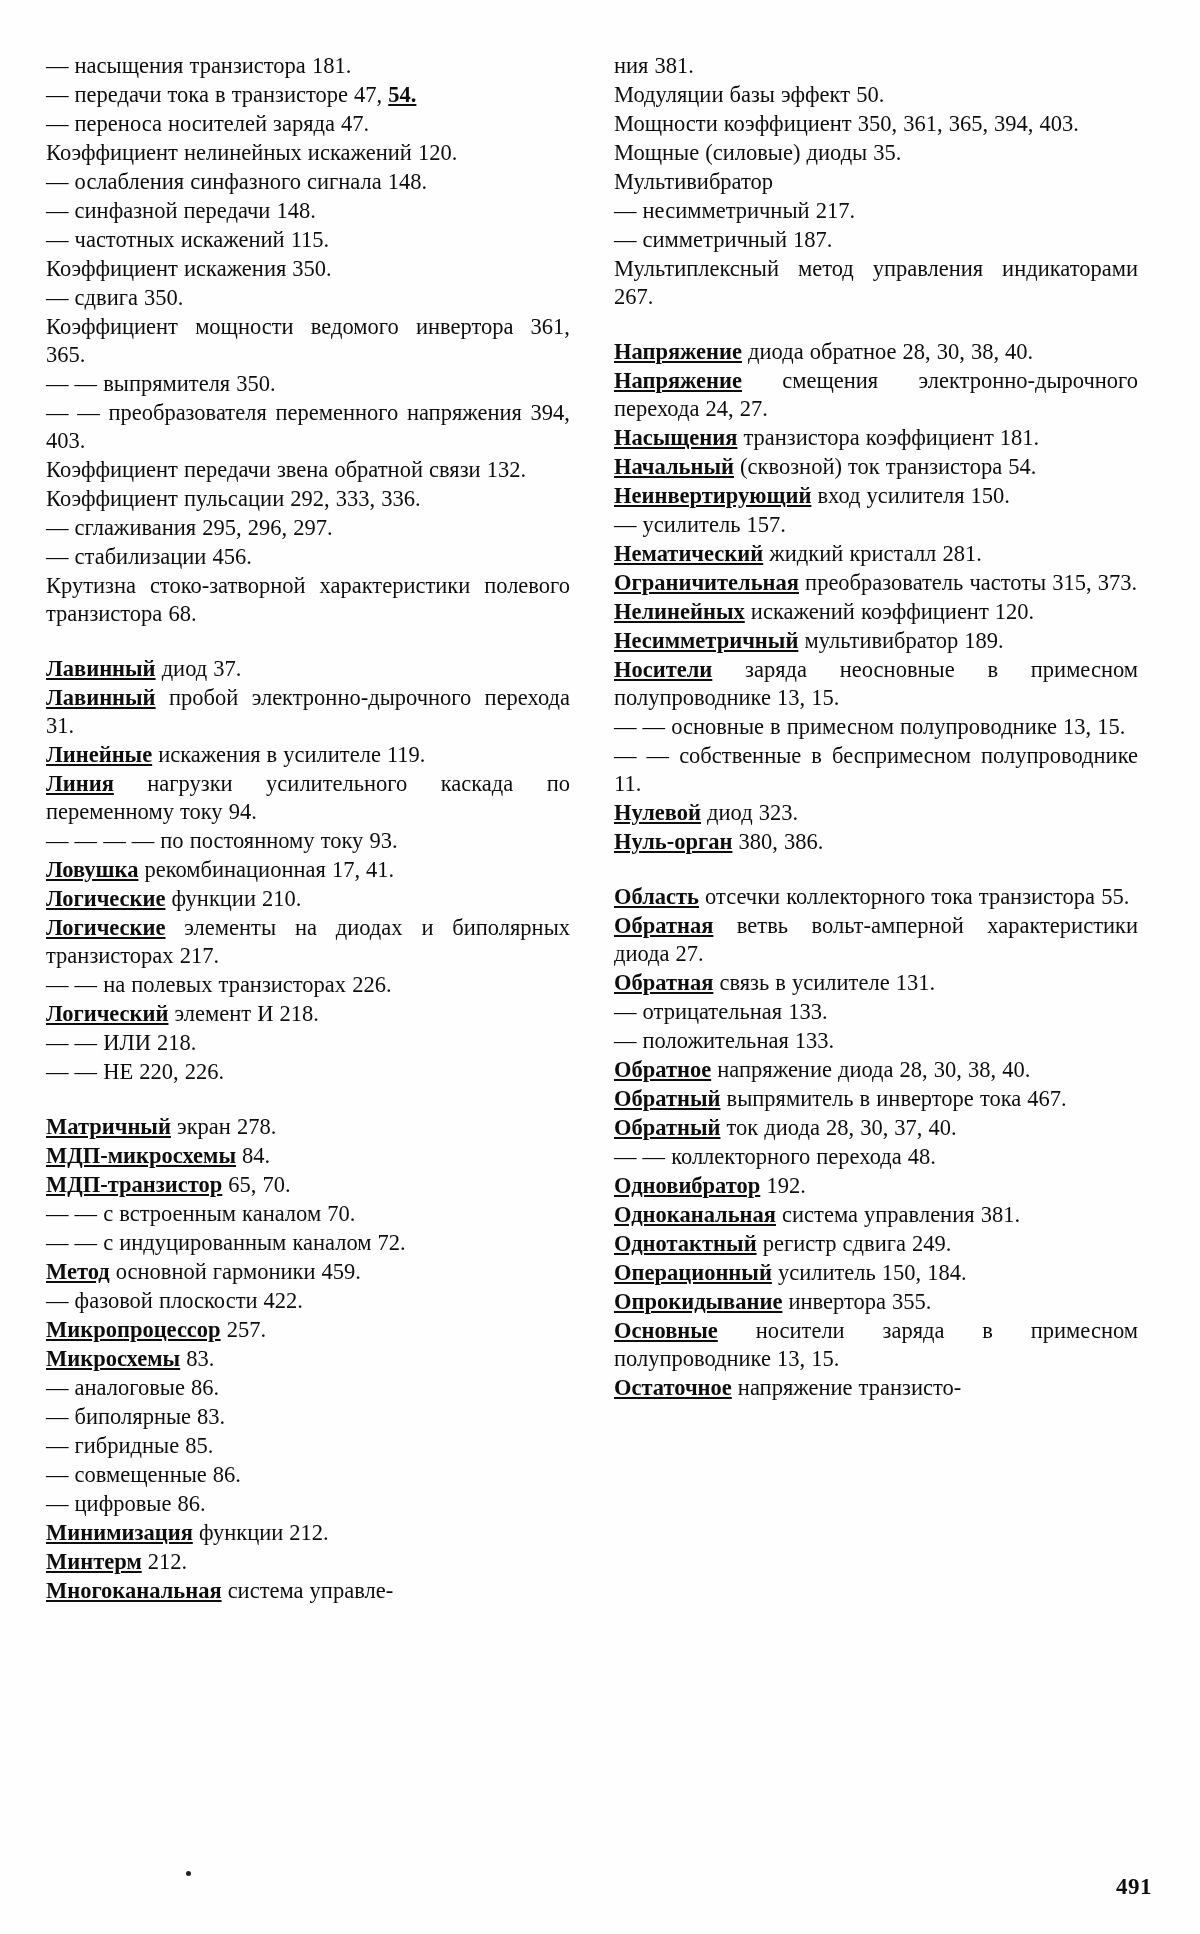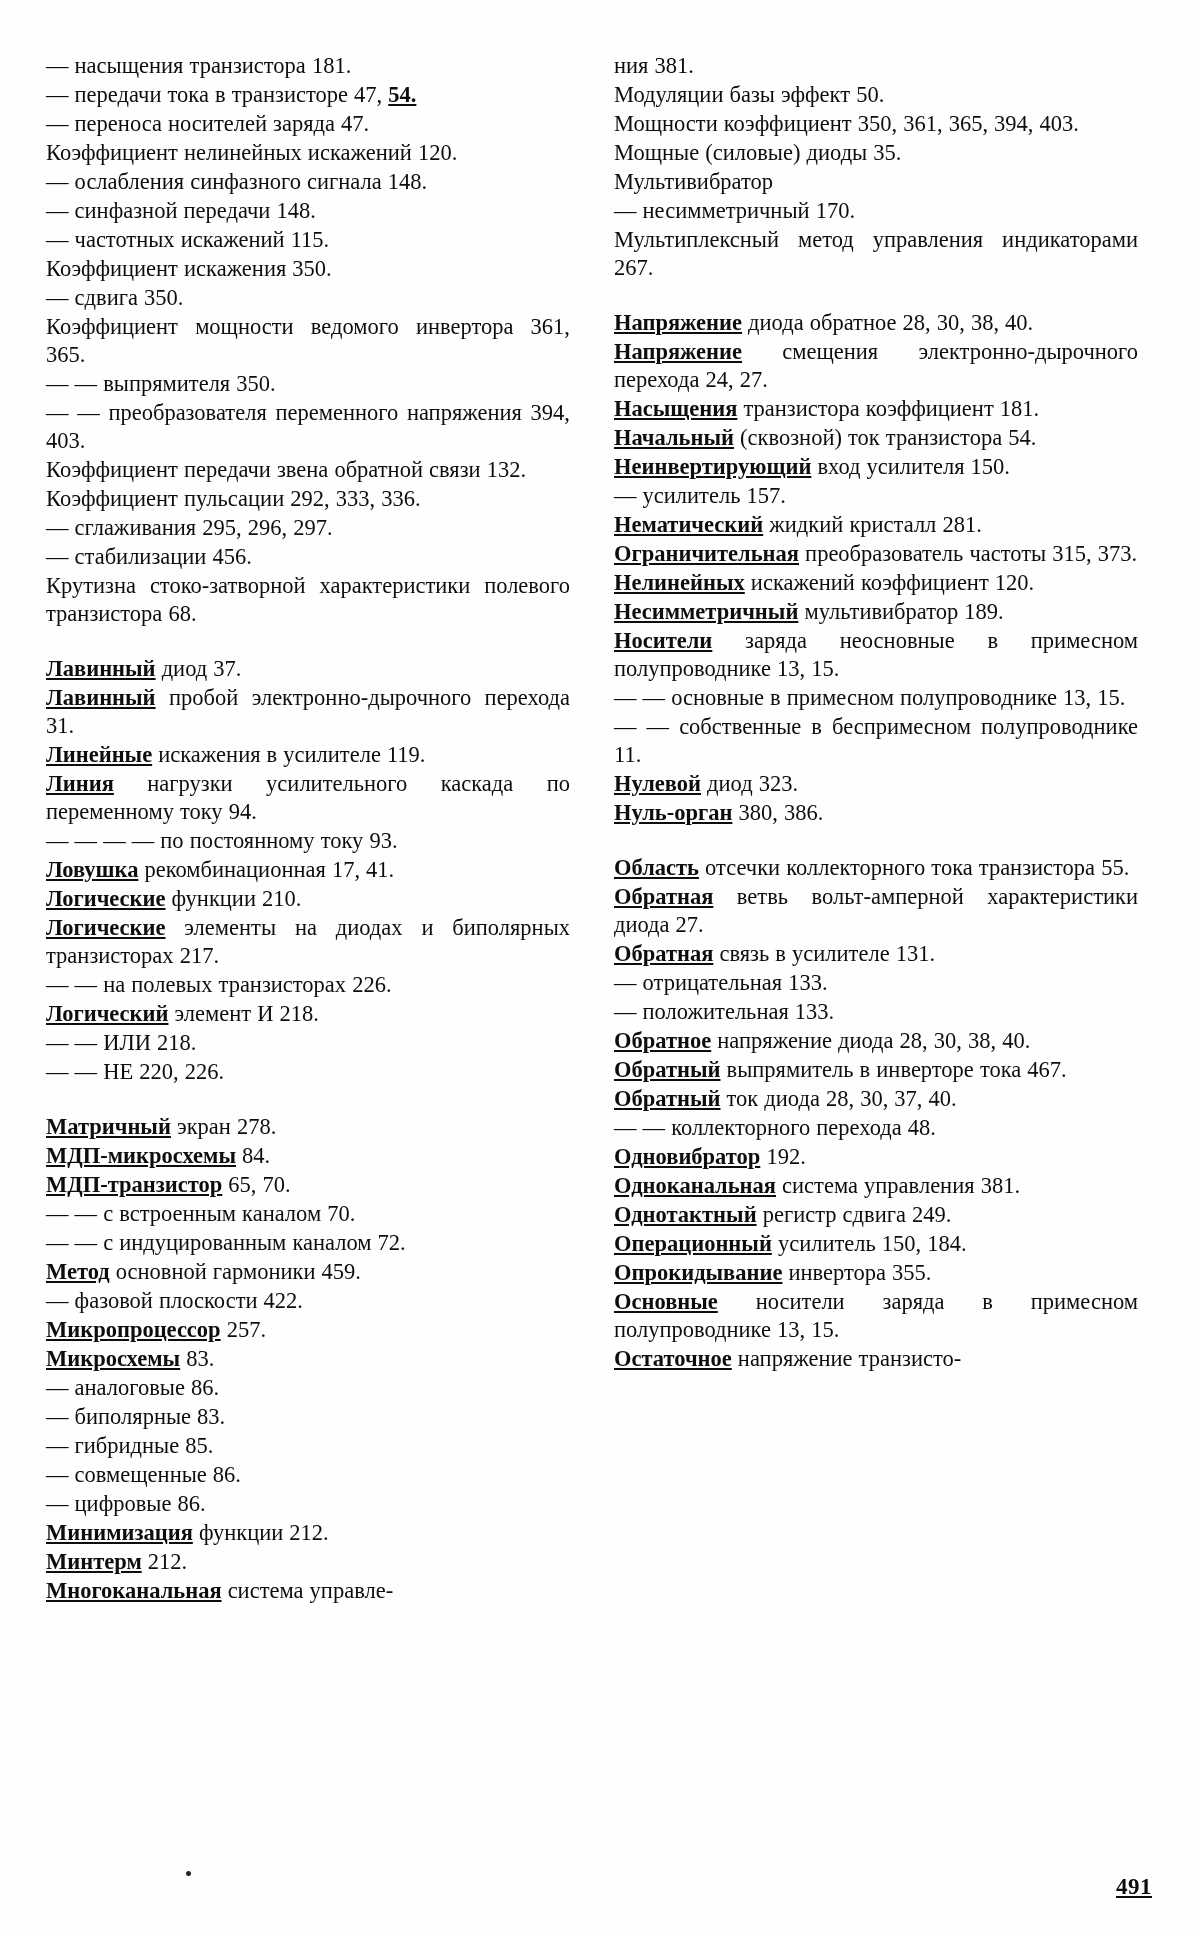--- a/index.html
+++ b/index.html
@@ -47,21 +47,20 @@
   .gap {
     height: 26px;
   }
   .folio {
     position: absolute;
     right: 48px;
     bottom: 34px;
     font-size: 23px;
     font-weight: bold;
     letter-spacing: 0.5px;
-    text-decoration: underline;
   }
   .dot-mark {
     position: absolute;
     left: 186px;
     bottom: 58px;
     width: 5px;
     height: 5px;
     border-radius: 50%;
     background: #222;
   }
@@ -120,21 +119,22 @@
         <p class="entry"><span class="hw">Минимизация</span> функции 212.</p>
         <p class="entry"><span class="hw">Минтерм</span> 212.</p>
         <p class="entry"><span class="hw">Многоканальная</span> система управле-</p>
       </div>
     <div class="col" id="col-right">
         <p class="entry">ния 381.</p>
         <p class="entry">Модуляции базы эффект 50.</p>
         <p class="entry">Мощности коэффициент 350, 361, 365, 394, 403.</p>
         <p class="entry">Мощные (силовые) диоды 35.</p>
         <p class="entry">Мультивибратор</p>
-        <p class="entry">— несимметричный 170.</p>
+        <p class="entry">— несимметричный 217.</p>
+        <p class="entry">— симметричный 187.</p>
         <p class="entry">Мультиплексный метод управления индикаторами 267.</p>
         <div class="gap"></div>
         <p class="entry"><span class="hw">Напряжение</span> диода обратное 28, 30, 38, 40.</p>
         <p class="entry"><span class="hw">Напряжение</span> смещения электронно-дырочного перехода 24, 27.</p>
         <p class="entry"><span class="hw">Насыщения</span> транзистора коэффициент 181.</p>
         <p class="entry"><span class="hw">Начальный</span> (сквозной) ток транзистора 54.</p>
         <p class="entry"><span class="hw">Неинвертирующий</span> вход усилителя 150.</p>
         <p class="entry">— усилитель 157.</p>
         <p class="entry"><span class="hw">Нематический</span> жидкий кристалл 281.</p>
         <p class="entry"><span class="hw">Ограничительная</span> преобразователь частоты 315, 373.</p>

